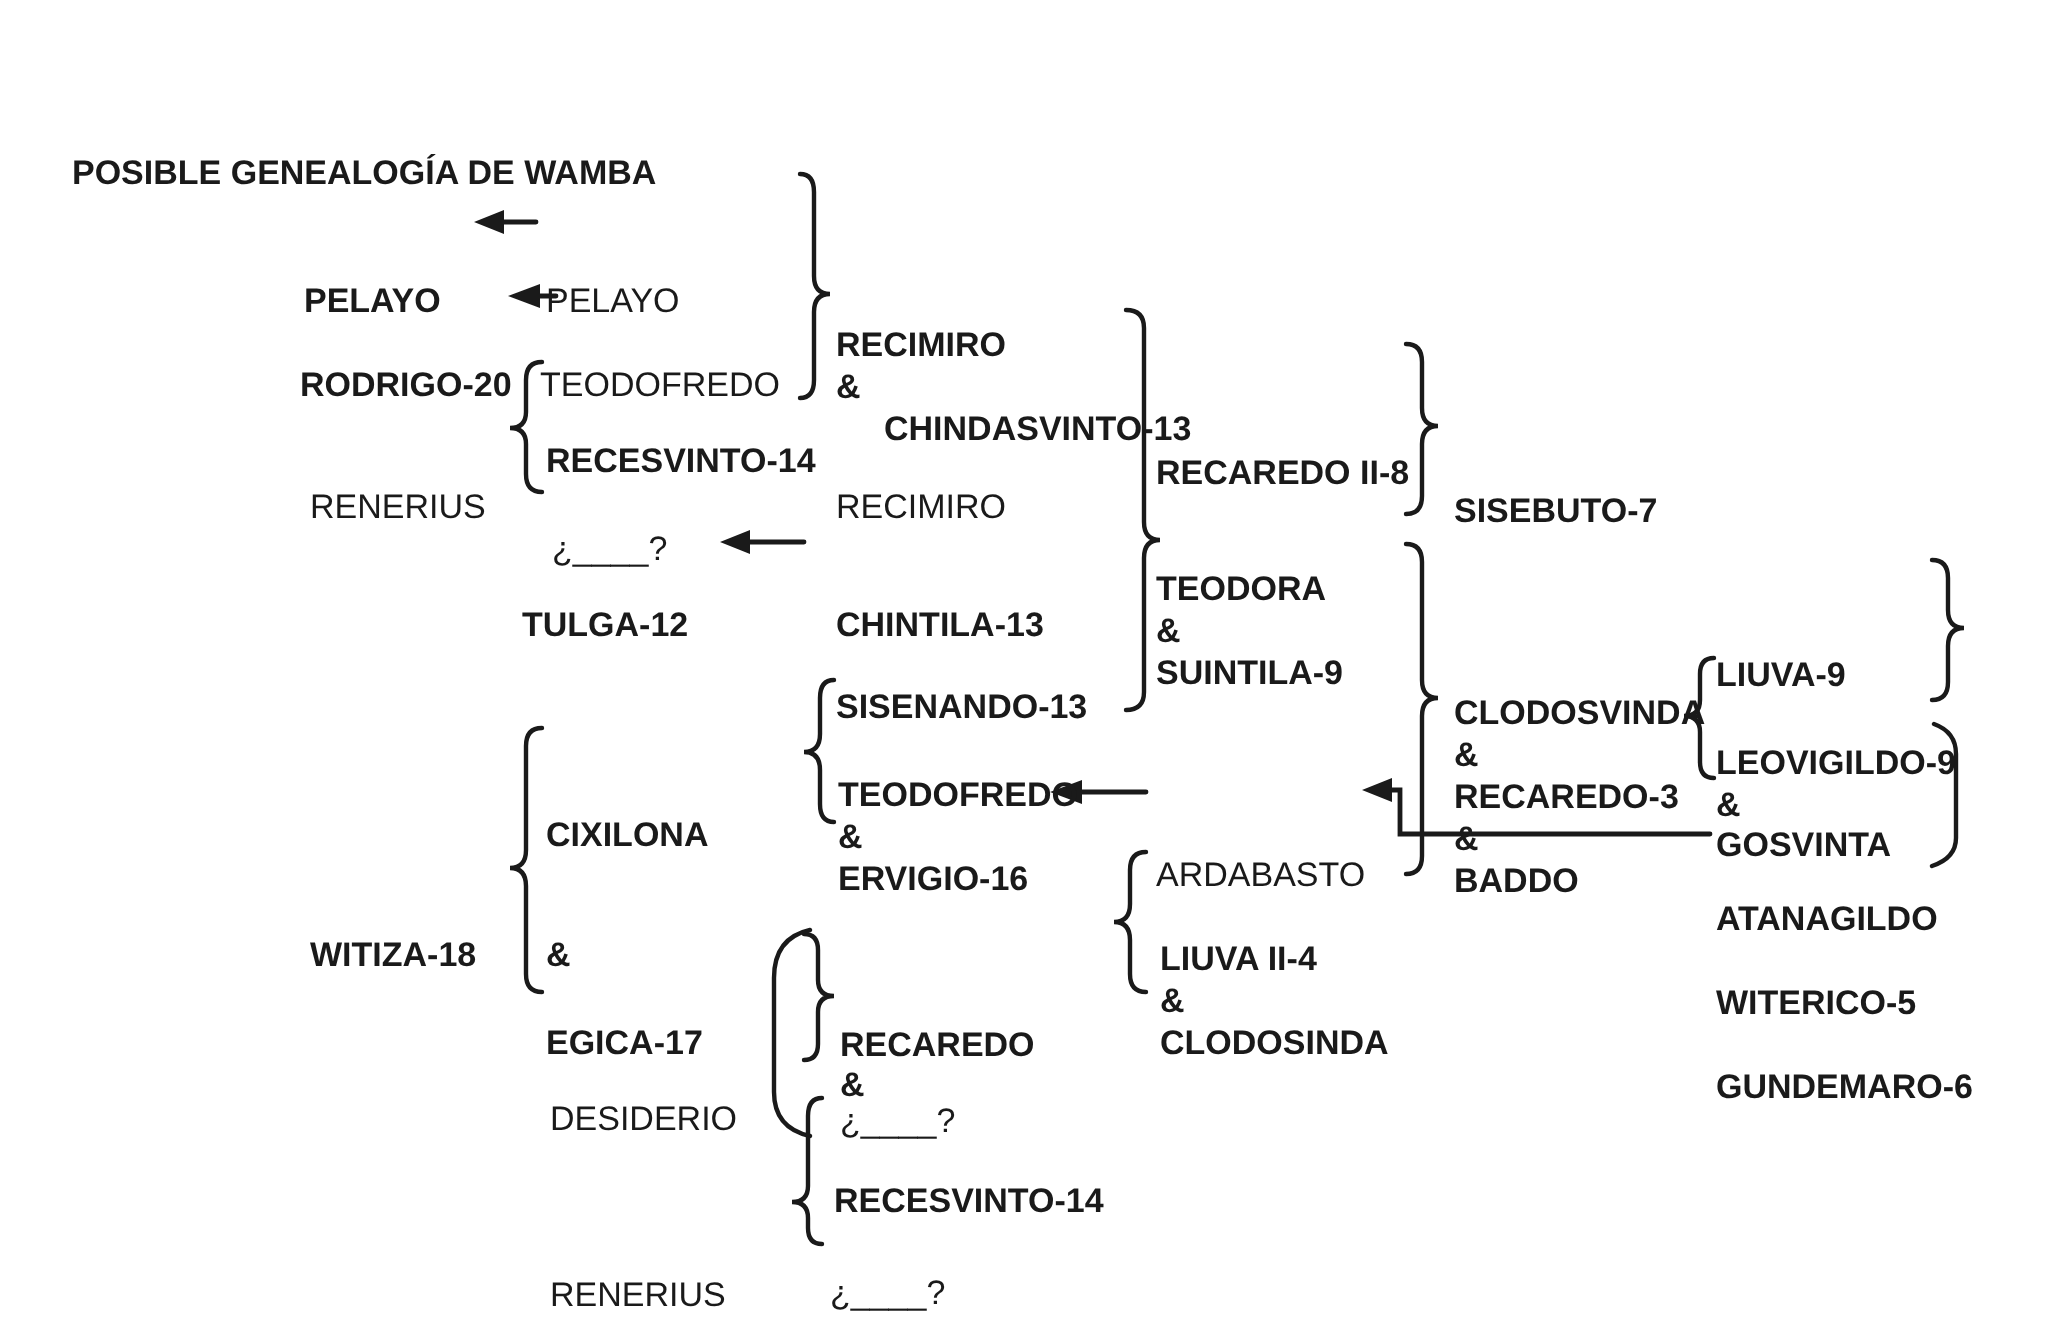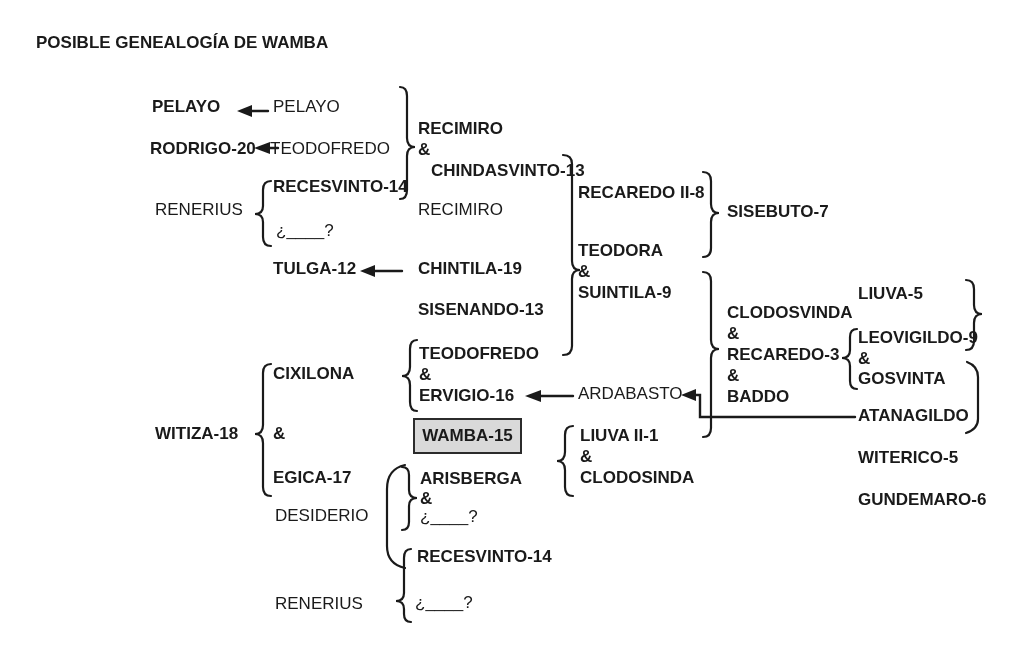--- a/index.html
+++ b/index.html
@@ -1,21 +1,21 @@
 <!DOCTYPE html>
 <html><head>
 <meta charset="utf-8">
 <style>
   html,body{margin:0;padding:0;background:#ffffff;}
   .stage{
     position:relative;width:1024px;height:667px;background:#ffffff;
     font-family:"Liberation Sans", sans-serif;color:#1a1a1a;overflow:hidden;
   }
   .overlay{position:absolute;left:0;top:0;width:1024px;height:667px;}
-  .lbl{position:absolute;font-size:17px;line-height:17px;white-space:nowrap;color:#1a1a1a;}
+  .lbl{position:absolute;font-size:17px;line-height:17px;white-space:nowrap;color:#1a1a1a;margin-top:44px;}
   .b{font-weight:700;}
   .wamba-box{
     position:absolute;left:413px;top:418px;width:109px;height:36px;
     background:#d9d9d9;border:2px solid #2b2b2b;box-sizing:border-box;
     display:flex;align-items:center;justify-content:center;
     font-size:17px;font-weight:700;
   }
   svg path{stroke:#1a1a1a;stroke-width:2.2;fill:none;stroke-linecap:round;}
   svg path.conn{stroke-width:2.4;}
   svg polygon{fill:#1a1a1a;stroke:none;}
@@ -65,68 +65,65 @@
 
   <div class="lbl b" style="left:150px;top:140px">RODRIGO-20</div>
   <div class="lbl" style="left:270px;top:140px">TEODOFREDO</div>
 
   <div class="lbl b" style="left:273px;top:178px">RECESVINTO-14</div>
   <div class="lbl" style="left:155px;top:201px">RENERIUS</div>
   <div class="lbl" style="left:276px;top:222px">¿____?</div>
 
   <div class="lbl b" style="left:418px;top:120px">RECIMIRO</div>
   <div class="lbl b" style="left:418px;top:141px">&amp;</div>
-  <div class="lbl b" style="left:431px;top:162px">CHINDASVINTO-13</div>
+  <div class="lbl b" style="left:442px;top:162px">CHINDASVINTO-13</div>
   <div class="lbl" style="left:418px;top:201px">RECIMIRO</div>
 
-  <div class="lbl b" style="left:273px;top:260px">TULGA-12</div>
-  <div class="lbl b" style="left:418px;top:260px">CHINTILA-19</div>
+  <div class="lbl b" style="left:261px;top:260px">TULGA-12</div>
+  <div class="lbl b" style="left:418px;top:260px">CHINTILA-13</div>
   <div class="lbl b" style="left:418px;top:301px">SISENANDO-13</div>
 
   <div class="lbl b" style="left:578px;top:184px">RECAREDO II-8</div>
   <div class="lbl b" style="left:578px;top:242px">TEODORA</div>
   <div class="lbl b" style="left:578px;top:263px">&amp;</div>
   <div class="lbl b" style="left:578px;top:284px">SUINTILA-9</div>
 
   <div class="lbl b" style="left:727px;top:203px">SISEBUTO-7</div>
 
   <div class="lbl b" style="left:727px;top:304px">CLODOSVINDA</div>
   <div class="lbl b" style="left:727px;top:325px">&amp;</div>
   <div class="lbl b" style="left:727px;top:346px">RECAREDO-3</div>
   <div class="lbl b" style="left:727px;top:367px">&amp;</div>
   <div class="lbl b" style="left:727px;top:388px">BADDO</div>
 
-  <div class="lbl b" style="left:858px;top:285px">LIUVA-5</div>
+  <div class="lbl b" style="left:858px;top:285px">LIUVA-9</div>
   <div class="lbl b" style="left:858px;top:329px">LEOVIGILDO-9</div>
   <div class="lbl b" style="left:858px;top:350px">&amp;</div>
   <div class="lbl b" style="left:858px;top:370px">GOSVINTA</div>
   <div class="lbl b" style="left:858px;top:407px">ATANAGILDO</div>
   <div class="lbl b" style="left:858px;top:449px">WITERICO-5</div>
   <div class="lbl b" style="left:858px;top:491px">GUNDEMARO-6</div>
 
   <div class="lbl b" style="left:419px;top:345px">TEODOFREDO</div>
   <div class="lbl b" style="left:419px;top:366px">&amp;</div>
   <div class="lbl b" style="left:419px;top:387px">ERVIGIO-16</div>
   <div class="lbl" style="left:578px;top:385px">ARDABASTO</div>
 
-  <div class="wamba-box">
-    <span>WAMBA-15</span>
-  </div>
 
-  <div class="lbl b" style="left:580px;top:427px">LIUVA II-1</div>
+  <div class="lbl b" style="left:580px;top:427px">LIUVA II-4</div>
   <div class="lbl b" style="left:580px;top:448px">&amp;</div>
   <div class="lbl b" style="left:580px;top:469px">CLODOSINDA</div>
 
   <div class="lbl b" style="left:273px;top:365px">CIXILONA</div>
   <div class="lbl b" style="left:155px;top:425px">WITIZA-18</div>
   <div class="lbl b" style="left:273px;top:425px">&amp;</div>
   <div class="lbl b" style="left:273px;top:469px">EGICA-17</div>
   <div class="lbl" style="left:275px;top:507px">DESIDERIO</div>
 
-  <div class="lbl b" style="left:420px;top:470px">ARISBERGA</div>
+  <div class="lbl b" style="left:420px;top:470px">RECAREDO</div>
   <div class="lbl b" style="left:420px;top:490px">&amp;</div>
   <div class="lbl" style="left:420px;top:508px">¿____?</div>
 
   <div class="lbl b" style="left:417px;top:548px">RECESVINTO-14</div>
   <div class="lbl" style="left:275px;top:595px">RENERIUS</div>
   <div class="lbl" style="left:415px;top:594px">¿____?</div>
 
 </div>
 
 </body></html>

